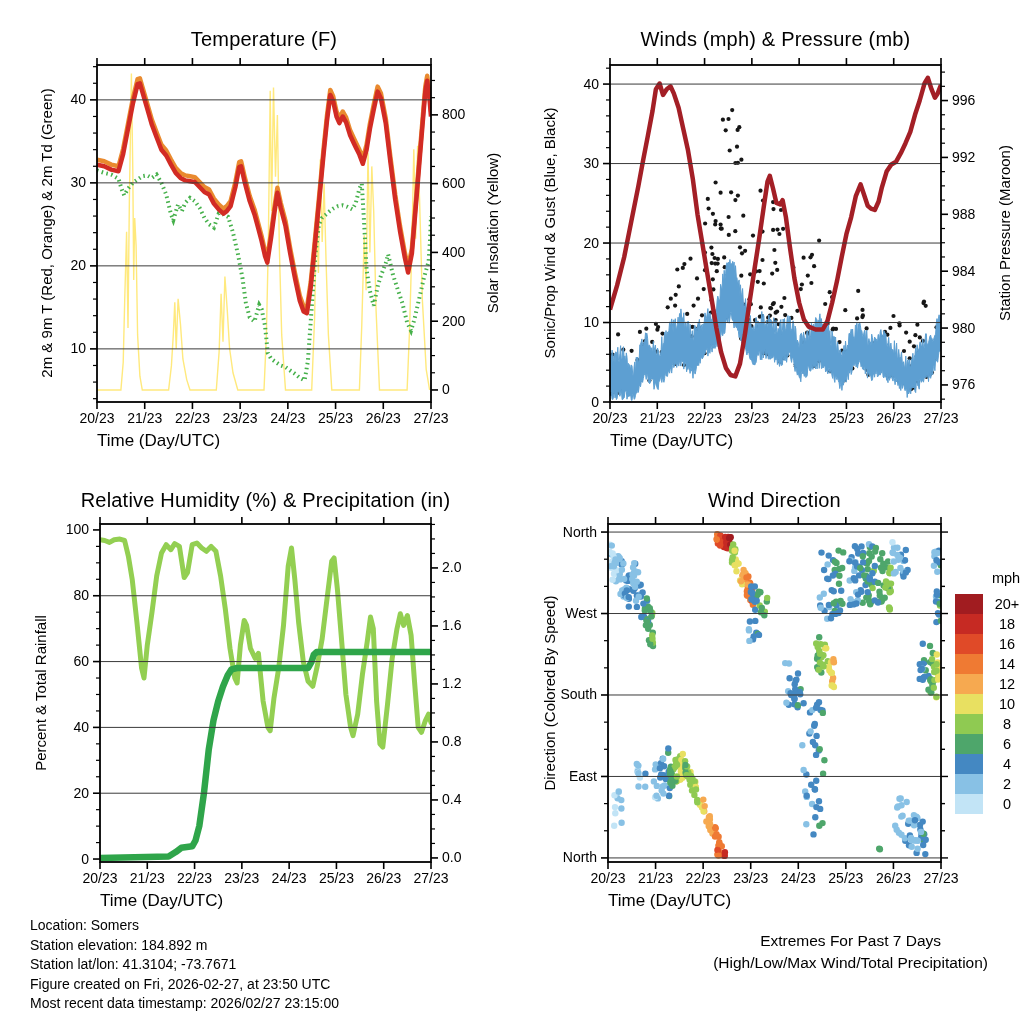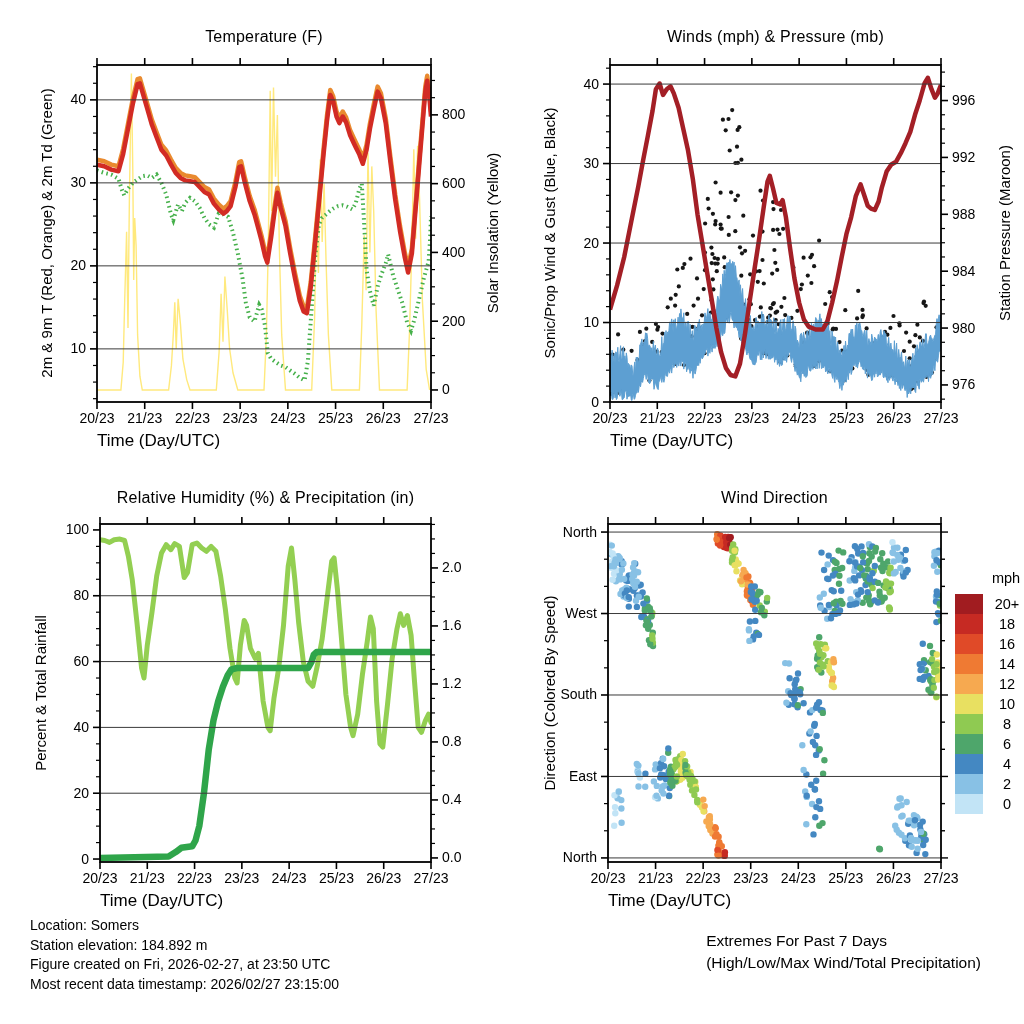--- a/index.html
+++ b/index.html
@@ -1,23 +1,23 @@
 <!DOCTYPE html>
 <html><head>
 <meta charset="utf-8">
 <style>
   html,body{margin:0;padding:0}
   body{position:relative;width:1024px;height:1024px;background:#ffffff;overflow:hidden;
        font-family:"Liberation Sans",sans-serif;color:#000}
   #plots{position:absolute;left:0;top:0}
-  .title{position:absolute;text-align:center;font-size:16px;letter-spacing:.2px}
+  .title{position:absolute;text-align:center;font-size:20px;letter-spacing:.2px}
   .xlab{position:absolute;text-align:left;font-size:17px}
   .vlab{position:absolute;transform:translate(-50%,-50%) rotate(-90deg);white-space:nowrap;font-size:15px}
   .footnote{position:absolute;left:30px;top:916px;font-size:14px;line-height:19.5px}
-  .extremes{position:absolute;right:43px;top:930px;text-align:left;font-size:15.5px;line-height:22px}
+  .extremes{position:absolute;right:36px;top:930px;text-align:center;font-size:15.5px;line-height:22px}
   .extremes .vals{font-weight:bold;font-size:16px}
   #colorbar{position:absolute;left:955px;top:594px}
   #colorbar .sw{position:absolute;left:0;width:28px;height:20px}
   #colorbar .cl{position:absolute;left:31px;width:42px;height:20px;font-size:14.5px;text-align:center;line-height:20px}
   .cbtitle{position:absolute;left:986px;top:570px;width:40px;text-align:center;font-size:14.5px}
 </style>
 </head>
 <body>
 
 <svg id="plots" width="1024" height="1024">
@@ -1508,20 +1508,21 @@
     <div class="cl" style="top: 160px;">4</div>
     <div class="sw" style="top: 180px; background: rgb(136, 193, 229);"></div>
     <div class="cl" style="top: 180px;">2</div>
     <div class="sw" style="top: 200px; background: rgb(194, 228, 246);"></div>
     <div class="cl" style="top: 200px;">0</div>
   </div>
 
 <div class="footnote">
   <div>Location: Somers</div>
   <div>Station elevation: 184.892 m</div>
+  <div>Station lat/lon: 41.3104; -73.7671</div>
   <div>Figure created on Fri, 2026-02-27, at 23:50 UTC</div>
   <div>Most recent data timestamp: 2026/02/27 23:15:00</div>
 </div>
 
 <div class="extremes">
   <div>Extremes For Past 7 Days</div>
   <div>(High/Low/Max Wind/Total Precipitation)</div>
 </div>
 
 </body></html>

